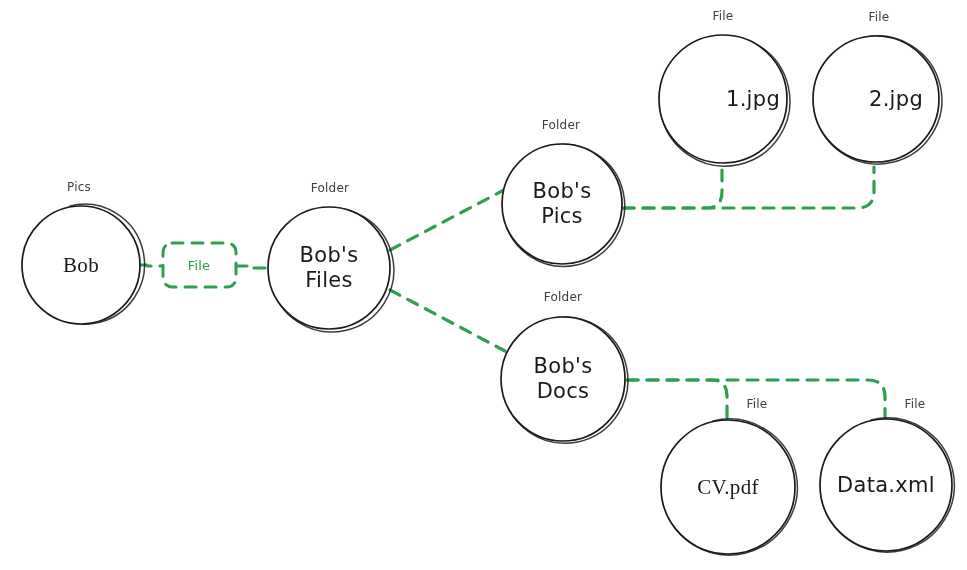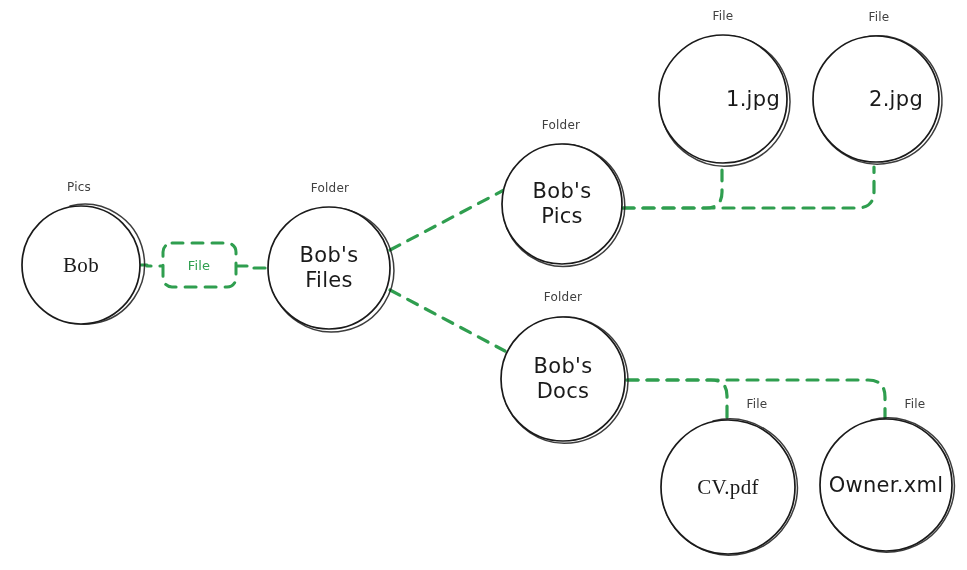--- a/index.html
+++ b/index.html
@@ -158,21 +158,21 @@
   <div class="node-label" style="left:81px;  top:265px;font-family:Liberation Serif, serif;">Bob</div>
   <div class="node-label" style="left:329px; top:268px;">Bob's
 Files</div>
   <div class="node-label" style="left:562px; top:204px;">Bob's
 Pics</div>
   <div class="node-label" style="left:563px; top:379px;">Bob's
 Docs</div>
   <div class="node-label" style="left:723px; top:99px;margin-left:30px;">1.jpg</div>
   <div class="node-label" style="left:876px; top:99px;margin-left:20px;">2.jpg</div>
   <div class="node-label" style="left:728px; top:487px;font-family:Liberation Serif, serif;">CV.pdf</div>
-  <div class="node-label" style="left:886px; top:485px;">Owner.xml</div>
+  <div class="node-label" style="left:886px; top:485px;">Data.xml</div>
 
   <div class="type-label" style="left:79px;  top:187px;">Pics</div>
   <div class="type-label" style="left:330px; top:188px;">Folder</div>
   <div class="type-label" style="left:561px; top:125px;">Folder</div>
   <div class="type-label" style="left:563px; top:297px;">Folder</div>
   <div class="type-label" style="left:723px; top:16px;">File</div>
   <div class="type-label" style="left:879px; top:17px;">File</div>
   <div class="type-label" style="left:757px; top:404px;">File</div>
   <div class="type-label" style="left:915px; top:404px;">File</div>
 

